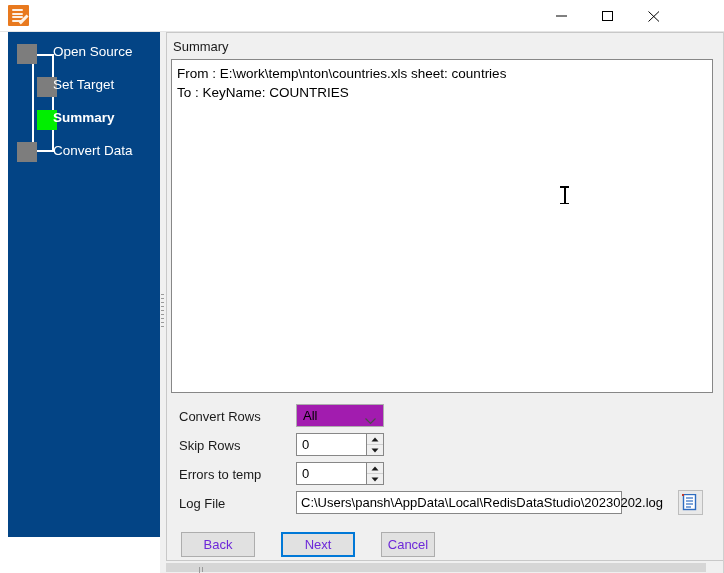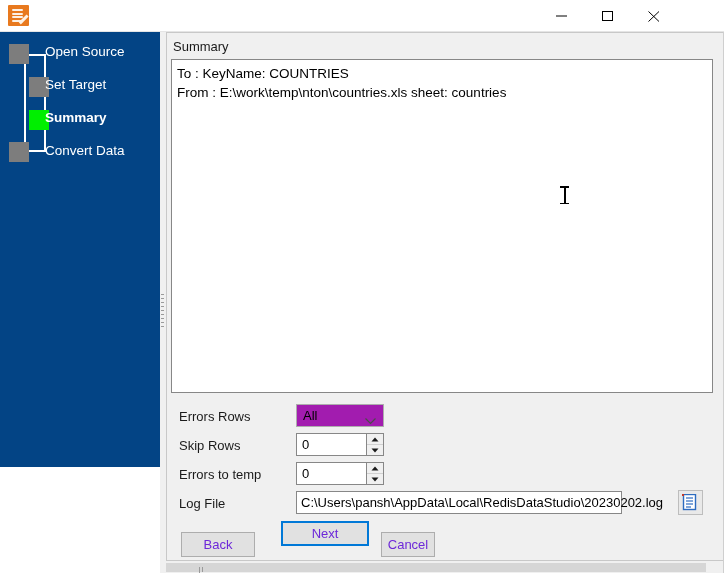--- a/index.html
+++ b/index.html
@@ -75,23 +75,23 @@
     cursor: default;
   }
   .win-btn svg { position: absolute; left: 16px; top: 11px; }
   #btn-minimize { right: 138px; }
   #btn-maximize { right: 92px; }
   #btn-close    { right: 46px; }
 
   
   #sidebar {
     position: absolute;
-    left: 0; top: 32px;
+    left: 8px; top: 32px;
     width: 160px;
-    height: 435px;
+    height: 505px;
     background: #034485;
     overflow: hidden;
   }
   .step-square {
     position: absolute;
     width: 20px; height: 20px;
     background: #7d7d7d;
   }
   .step-square.current { background: #00ef00; }
   .step-line {
@@ -285,21 +285,21 @@
     color: #6d28d9;
     text-align: center;
     line-height: 23px;
     cursor: default;
   }
   .btn.default {
     border: 2px solid #0078d7;
     line-height: 21px;
   }
   #btn-back   { left: 14px;  top: 499px; width: 74px; }
-  #btn-next   { left: 114px; top: 488px; width: 88px; }
+  #btn-next   { left: 114px; top: 499px; width: 74px; }
   #btn-cancel { left: 214px; top: 499px; width: 54px; }
 
   
   #bottom-bar {
     position: absolute;
     left: 166px; top: 560px;
     width: 558px;
     height: 13px;
     background: #f0f0f0;
     border-top: 1px solid #c8c8c8;
@@ -403,30 +403,30 @@
         <i></i>
         <i></i>
     </div>
   </div>
 
   <div id="content">
 
     <div id="summary-group-label">Summary</div>
 
     <div id="summary-textarea">
+      <div class="line">From : E:\work\temp\nton\countries.xls sheet: countries</div>
       <div class="line">To : KeyName: COUNTRIES</div>
-      <div class="line">From : E:\work\temp\nton\countries.xls sheet: countries</div>
     </div>
 
     <div id="text-cursor">
         <i></i>
       </div>
 
     <div class="form-row" style="top:371px; width:540px;">
-      <div class="form-label">Errors Rows</div>
+      <div class="form-label">Convert Rows</div>
       <div class="combo">
         <span class="value">All</span>
         <span class="chev">
           <svg width="11" height="7" viewBox="0 0 11 7">
               <polyline points="0.5,0.5 5.5,5.5 10.5,0.5" fill="none" stroke="#4a4a4a" stroke-width="1.2"></polyline>
             </svg>
         </span>
       </div>
     </div>
 

